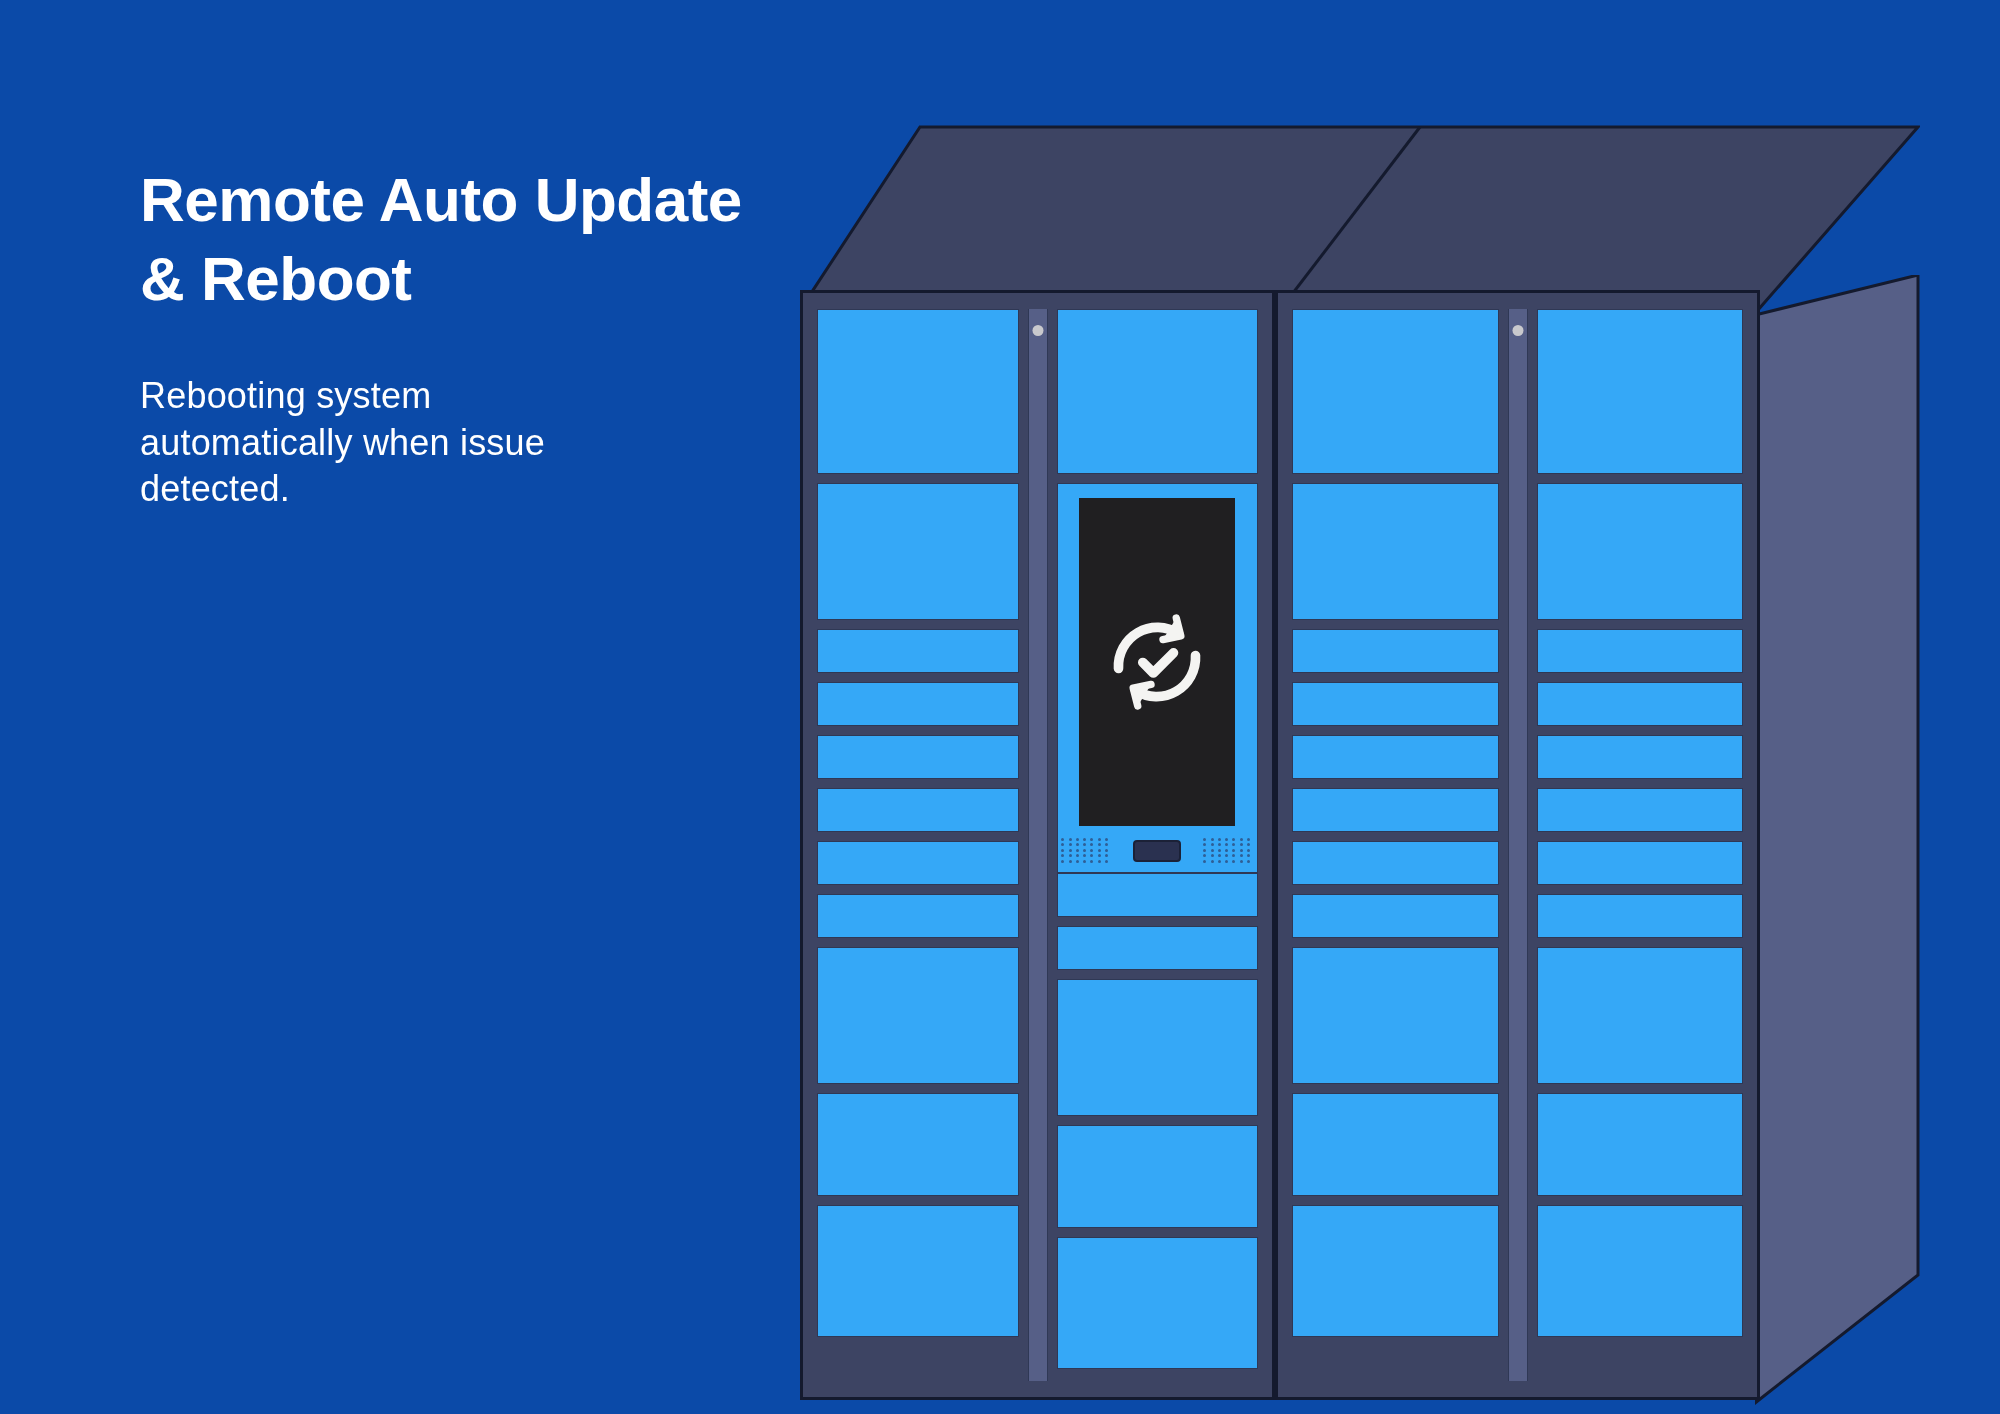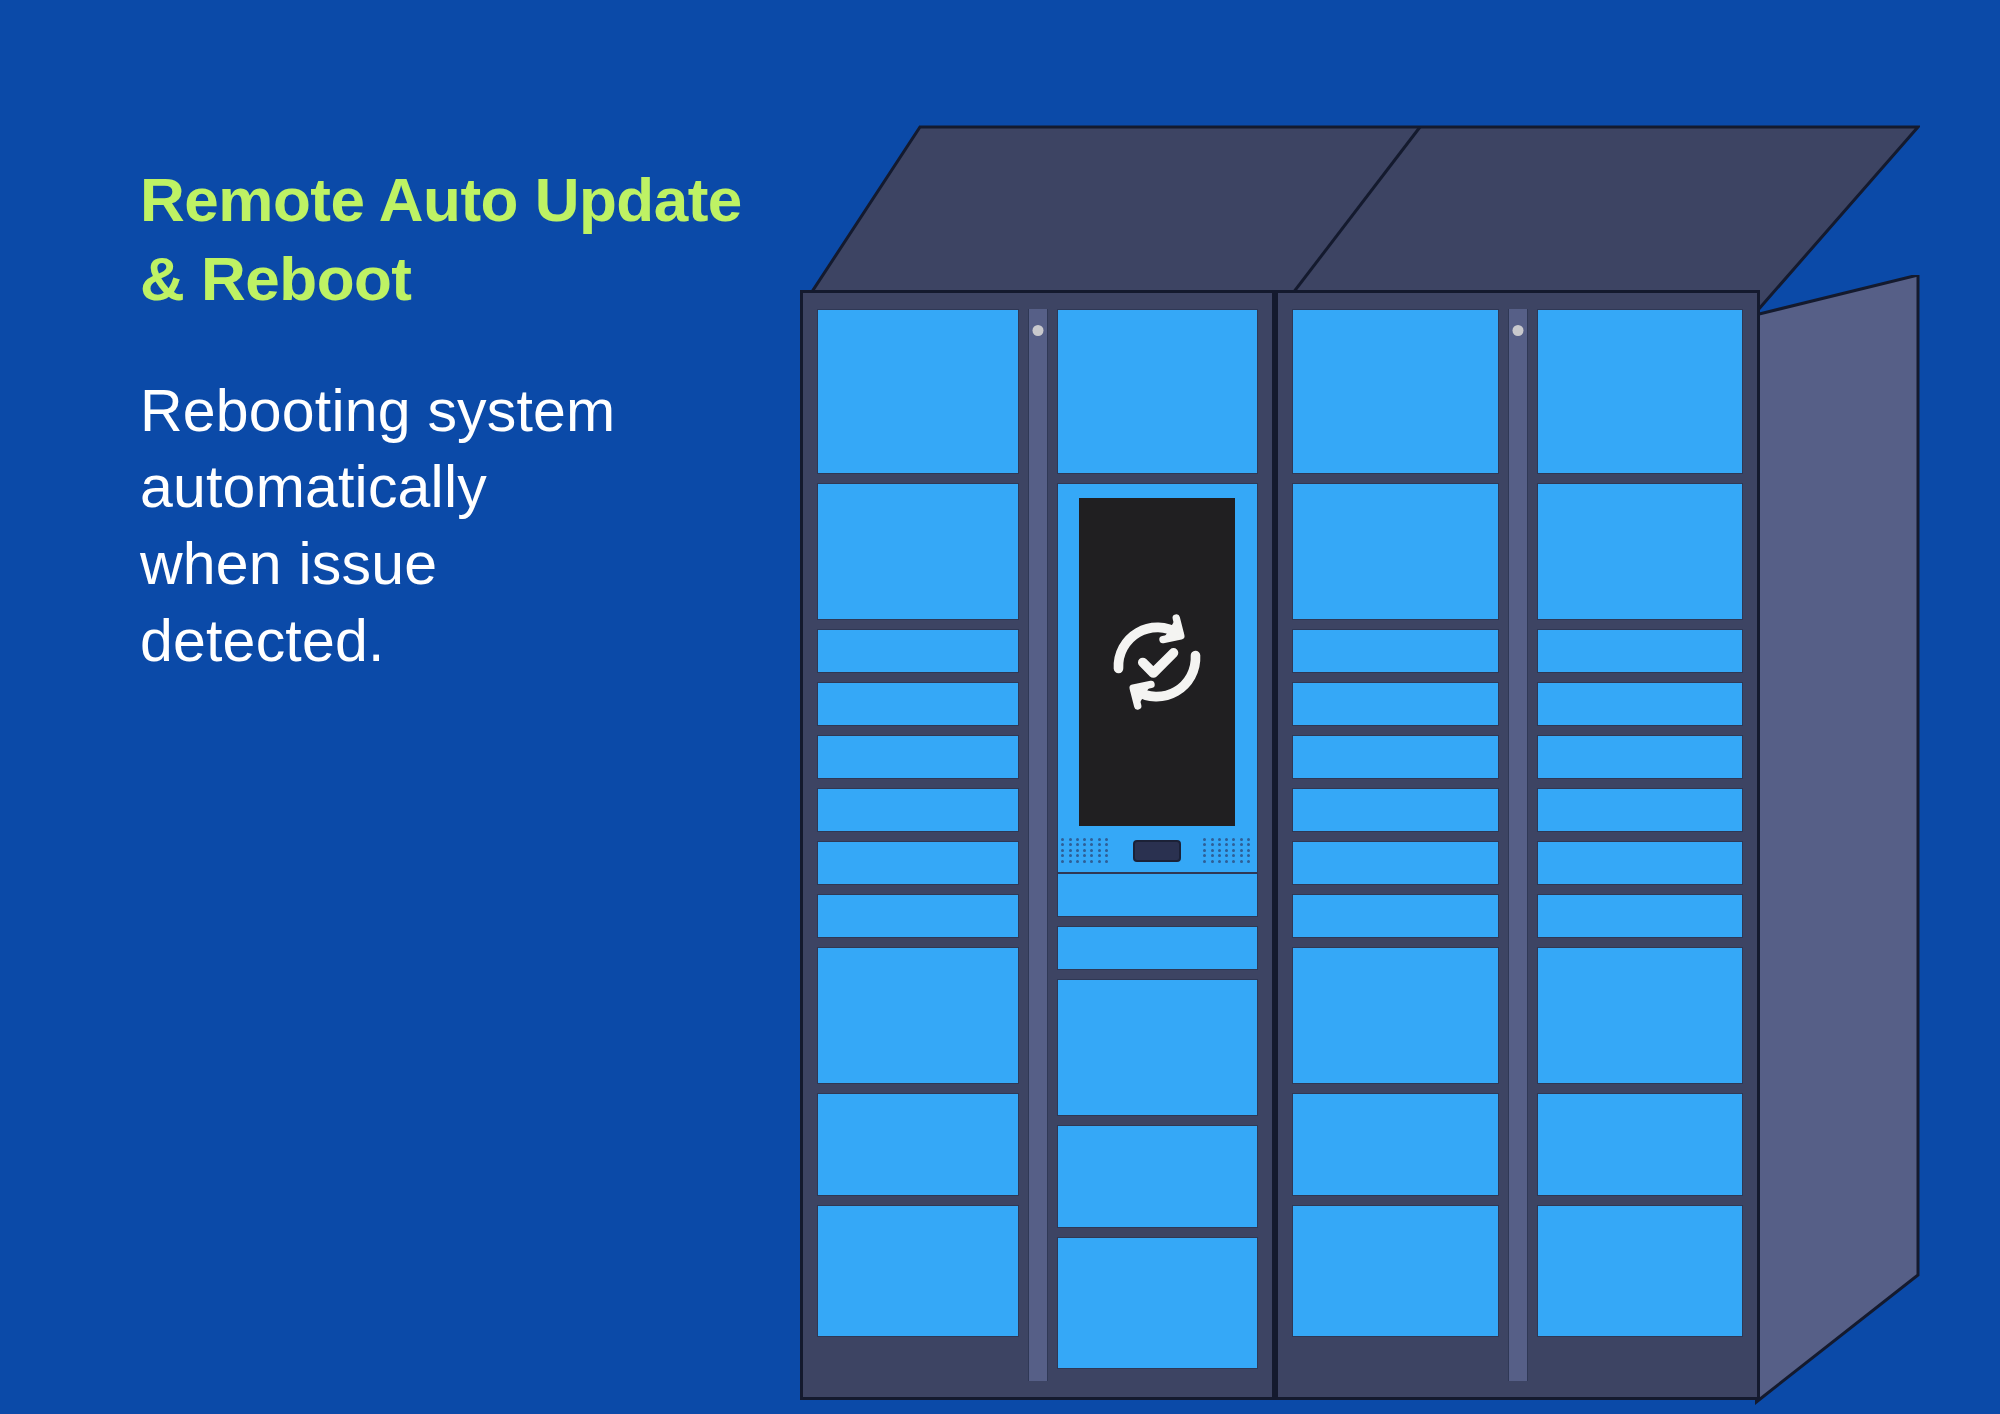--- a/index.html
+++ b/index.html
@@ -12,31 +12,31 @@
   }
   .stage { position:absolute; inset:0; }
 
   
   .text-panel {
     position:absolute;
     left:140px; top:160px;
     width:640px;
   }
   .headline {
-    color:#bef264;
+    color:#ffffff;
     font-size:62px;
     font-weight:bold;
     line-height:1.28;
     letter-spacing:-0.5px;
     width:640px;
     margin-bottom:54px;
   }
   .para {
     color:#ffffff;
-    font-size:59px;
+    font-size:36px;
     font-weight:300;
     line-height:1.30;
     letter-spacing:0.2px;
     width:480px;
   }
   .para + .para { margin-top:44px; }
 
   
   .locker { position:absolute; left:800px; top:125px; width:1120px; height:1160px; }
 

